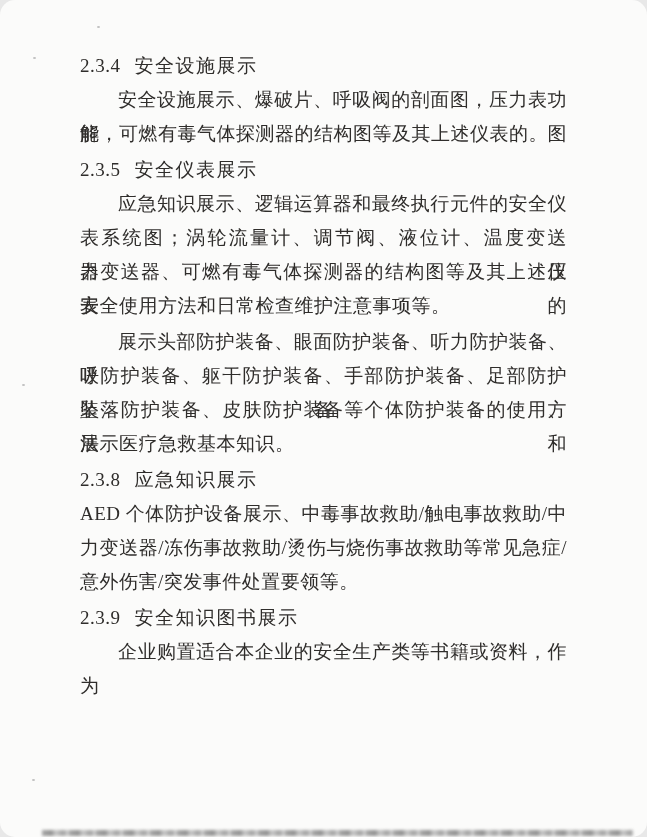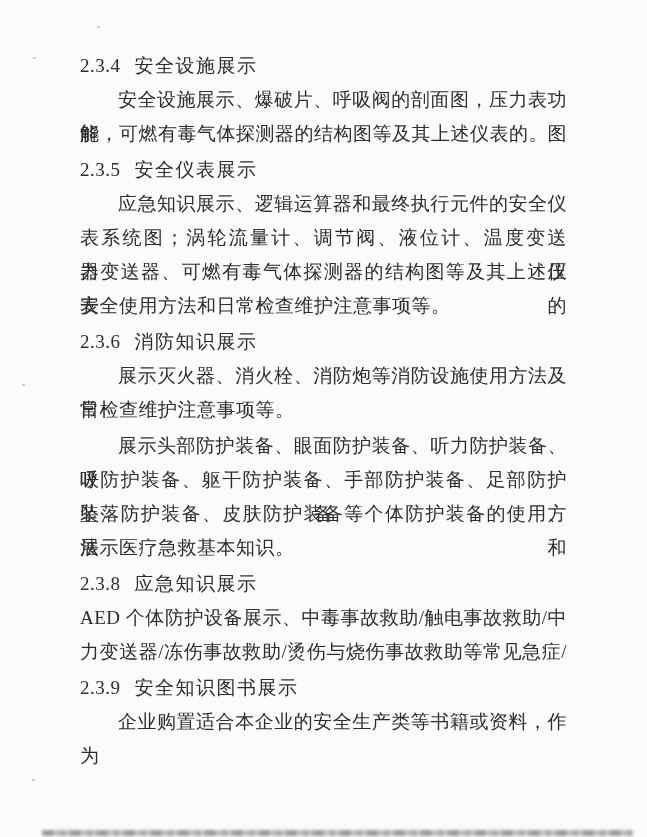--- a/index.html
+++ b/index.html
@@ -8,20 +8,21 @@
     font-family: "Liberation Serif", "DejaVu Serif", serif;
   }
   .page {
     position: relative;
     width: 647px;
     height: 837px;
     margin: 0 auto;
     background: #fbfbfa;
     overflow: hidden;
     color: #2f2d2b;
+    border-radius: 15px;
   }
   .content {
     position: absolute;
     top: 49px;
     left: 80px;
     width: 487px;
     font-size: 19px;
   }
   .section { margin: 0; }
   .section + .section { margin-top: 2px; }
@@ -93,41 +94,35 @@
     <div class="section">
       <div class="heading">
         <span class="num">2.3.5</span><span class="title">安全仪表展示</span>
       </div>
       <div class="line j indent">应急知识展示、逻辑运算器和最终执行元件的安全仪</div>
       <div class="line j">表系统图；涡轮流量计、调节阀、液位计、温度变送器、压</div>
       <div class="line j">力变送器、可燃有毒气体探测器的结构图等及其上述仪表的</div>
       <div class="line">安全使用方法和日常检查维护注意事项等。</div>
     </div>
 
-    <div class="section">
-      <div class="heading">
-        <span class="num">2.3.6</span><span class="title">消防知识展示</span>
-      </div>
-      <div class="line j indent">展示灭火器、消火栓、消防炮等消防设施使用方法及日</div>
-      <div class="line">常检查维护注意事项等。</div>
-    </div>
 
     <div class="section">
       <div class="line j indent">展示头部防护装备、眼面防护装备、听力防护装备、呼</div>
       <div class="line j">吸防护装备、躯干防护装备、手部防护装备、足部防护装备、</div>
       <div class="line j">坠落防护装备、皮肤防护装备等个体防护装备的使用方法和</div>
       <div class="line">展示医疗急救基本知识。</div>
     </div>
 
     <div class="section">
       <div class="heading">
         <span class="num">2.3.8</span><span class="title">应急知识展示</span>
       </div>
       <div class="line j">AED 个体防护设备展示、中毒事故救助/触电事故救助/中</div>
       <div class="line j">力变送器/冻伤事故救助/烫伤与烧伤事故救助等常见急症/</div>
+      <div class="line">意外伤害/突发事件处置要领等。</div>
     </div>
 
     <div class="section">
       <div class="heading">
         <span class="num">2.3.9</span><span class="title">安全知识图书展示</span>
       </div>
       <div class="line j indent">企业购置适合本企业的安全生产类等书籍或资料，作为</div>
     </div>
 
   </div>

